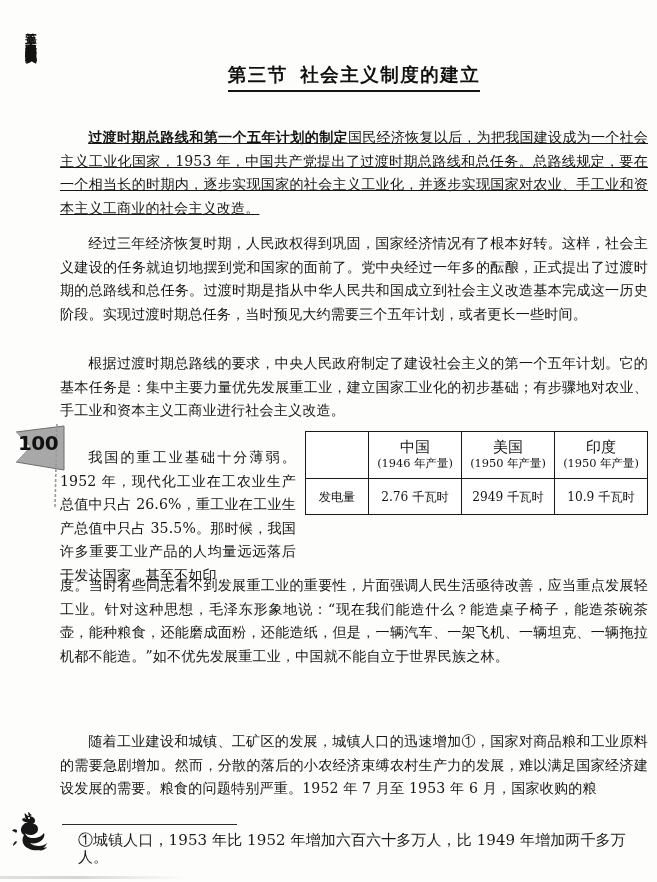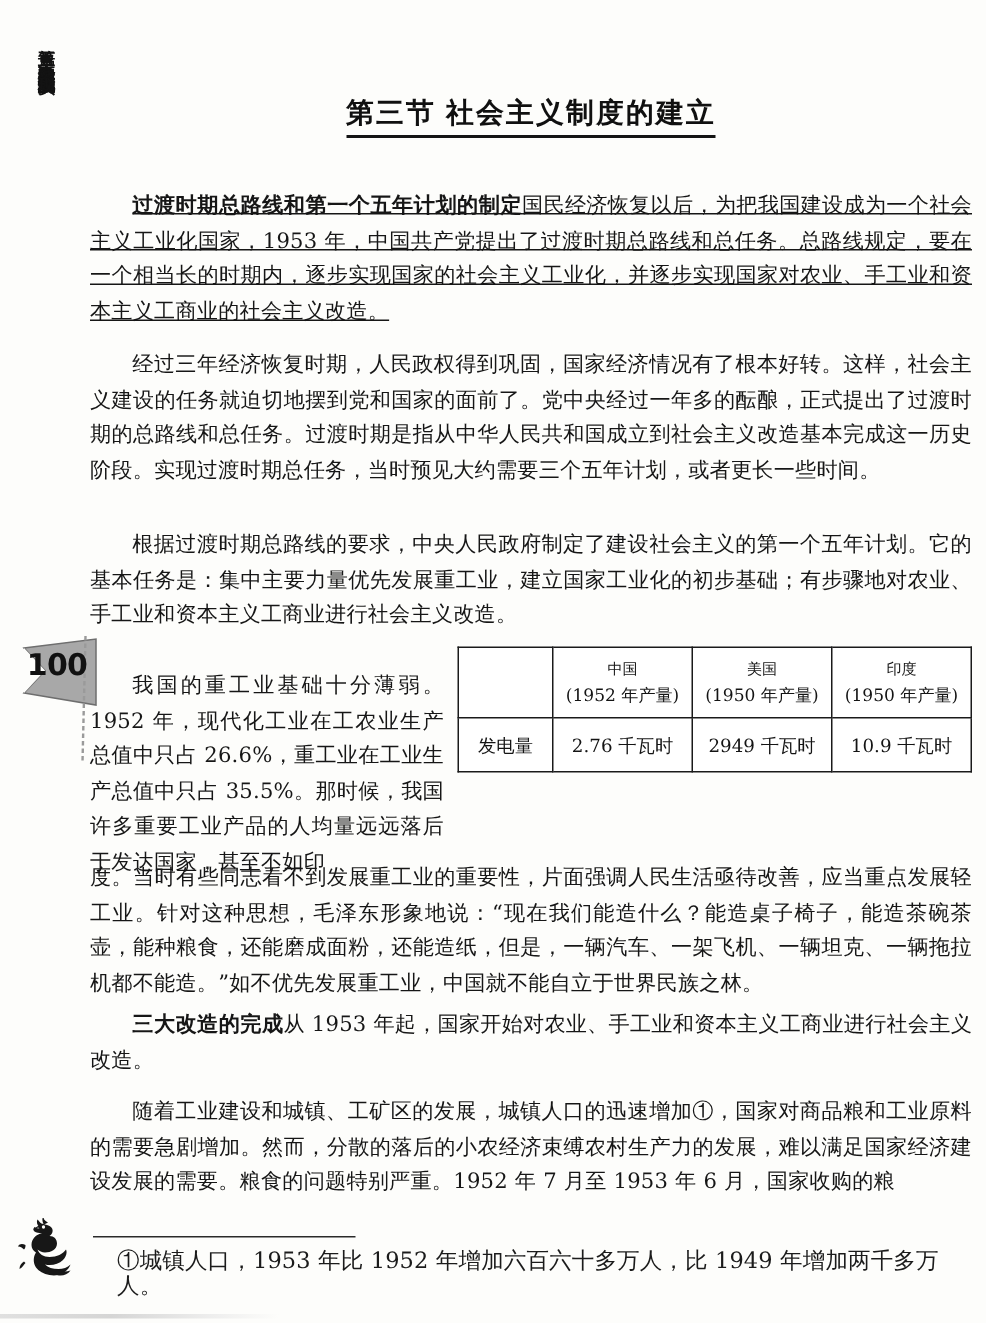--- a/index.html
+++ b/index.html
@@ -50,21 +50,21 @@
   
   #section-title-wrap {
     position: absolute;
     left: 60px;
     top: 62px;
     width: 588px;
     text-align: center;
   }
   #section-title {
     display: inline-block;
-    font-family: Liberation Sans, sans-serif;
+    font-family: Liberation Mono, monospace;
     font-weight: bold;
     font-size: 18.5px;
     letter-spacing: 1.5px;
     color: #101010;
     padding-bottom: 3px;
     border-bottom: 2.5px solid #141414;
   }
 
   
   .para {
@@ -126,21 +126,21 @@
     vertical-align: middle;
     font-weight: normal;
     font-size: 12.2px;
     line-height: 16px;
     color: #141414;
     padding: 4px 2px;
   }
   thead td, thead th { height: 38px; }
   tbody td { height: 27px; }
   .col-label { width: 58px; }
-  .hdr-country { display: block; font-size: 10px; font-family: Liberation Serif, serif; }
+  .hdr-country { display: block; font-size: 15px; font-family: Liberation Serif, serif; }
   .hdr-year { display: block; font-size: 11.4px; }
 
   
   #page-flag {
     position: absolute;
     left: 6px;
     top: 414px;
     width: 62px;
     height: 96px;
   }
@@ -227,21 +227,21 @@
 
   <div class="para indent" id="para-4-col">我国的重工业基础十分薄弱。1952 年，现代化工业在工农业生产总值中只占 26.6%，重工业在工业生产总值中只占 35.5%。那时候，我国许多重要工业产品的人均量远远落后于发达国家，甚至不如印</div>
 
   <div id="figure">
     <table>
       <thead>
         <tr>
           <td class="col-label"></td>
           <td>
             <span class="hdr-country">中国</span>
-            <span class="hdr-year">(1952 年产量)</span>
+            <span class="hdr-year">(1946 年产量)</span>
           </td>
           <td>
             <span class="hdr-country">美国</span>
             <span class="hdr-year">(1950 年产量)</span>
           </td>
           <td>
             <span class="hdr-country">印度</span>
             <span class="hdr-year">(1950 年产量)</span>
           </td>
         </tr>
@@ -252,21 +252,20 @@
           <td>2.76 千瓦时</td>
           <td>2949 千瓦时</td>
           <td>10.9 千瓦时</td>
         </tr>
       </tbody>
     </table>
   </div>
 
   <div class="para" id="para-4-rest">度。当时有些同志看不到发展重工业的重要性，片面强调人民生活亟待改善，应当重点发展轻工业。针对这种思想，毛泽东形象地说：“现在我们能造什么？能造桌子椅子，能造茶碗茶壶，能种粮食，还能磨成面粉，还能造纸，但是，一辆汽车、一架飞机、一辆坦克、一辆拖拉机都不能造。”如不优先发展重工业，中国就不能自立于世界民族之林。</div>
 
-  <div class="para indent" id="para-5"><span class="lead">三大改造的完成</span><span>从 1953 年起，国家开始对农业、手工业和资本主义工商业进行社会主义改造。</span></div>
 
   <div class="para indent" id="para-6">随着工业建设和城镇、工矿区的发展，城镇人口的迅速增加①，国家对商品粮和工业原料的需要急剧增加。然而，分散的落后的小农经济束缚农村生产力的发展，难以满足国家经济建设发展的需要。粮食的问题特别严重。1952 年 7 月至 1953 年 6 月，国家收购的粮</div>
 
   <div id="dragon">
     <svg width="64" height="44" viewBox="0 0 64 44" xmlns="http://www.w3.org/2000/svg">
       <g fill="#171717">
         <path d="M14 8c3-4 9-5 12-2 2 2 1 5-1 6 3 0 5 2 5 5 0 4-4 6-8 6-2 0-4-1-5-2 1 3 4 5 8 5 5 0 9-2 11-5 1 2 0 5-2 7-3 3-8 4-12 3 2 2 5 3 9 3 3 0 6-1 8-3-1 3-4 6-8 7-6 1-12-1-15-5-2-3-2-7 0-10-2-1-3-3-3-5 0-4 3-7 7-8-2 0-4 0-5-1-1-1-1-2 0-3 1 1 3 1 4 1-2-2-3-4-2-6 1 1 2 3 4 3-1-2-1-4 0-5 0 2 1 3 3 4z"></path>
         <path d="M19 5c1-1 3-1 4 0 1 1 1 3-1 3-1 1-3 0-4-1-1-1 0-2 1-2z"></path>
         <circle cx="21" cy="6" r="1.1" fill="#fdfdfb"></circle>
         <path d="M9 18c-2-1-4-1-5 1 2 0 3 1 4 2 1-1 1-2 1-3z"></path>

